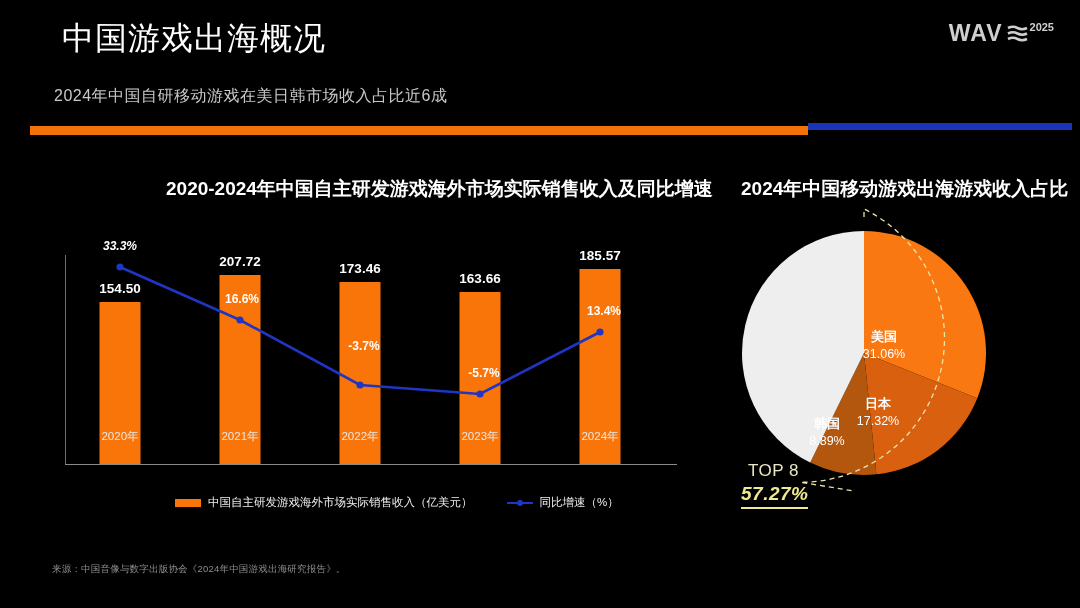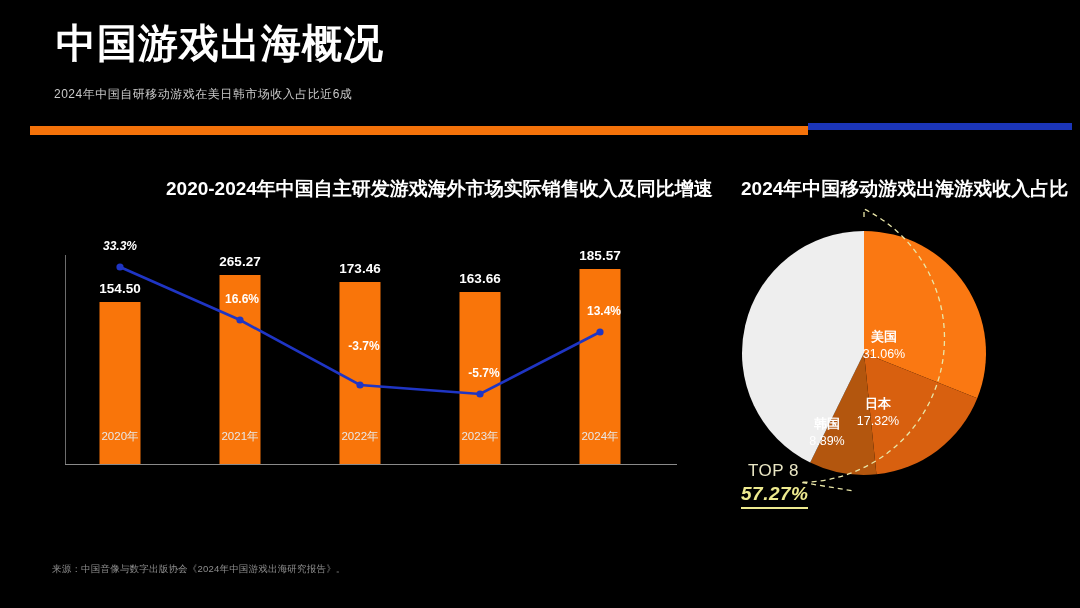--- a/index.html
+++ b/index.html
@@ -22,27 +22,27 @@
   }
   .logo-wave {
     display: inline-block; margin-left: 1px; position: relative; top: 1px;
   }
   .logo-year {
     font-size: 11px; font-weight: bold; color: #cfcfcf;
     line-height: 1; margin-top: 0px;
   }
 
   .page-title {
-    position: absolute; left: 56px; top: 20px;
-    font-size: 40px; font-weight: bold; color: #ffffff;
+    position: absolute; left: 62px; top: 20px;
+    font-size: 32px; font-weight: normal; color: #ffffff;
     letter-spacing: 1px; line-height: 1.15;
   }
   .page-subtitle {
     position: absolute; left: 54px; top: 86px;
-    font-size: 12px; color: #c9c9c9; letter-spacing: .5px;
+    font-size: 16px; color: #c9c9c9; letter-spacing: .5px;
   }
 
   
   .divider-orange {
     position: absolute; left: 30px; top: 126px;
     width: 778px; height: 9px; background: #f4720a;
   }
   .divider-blue {
     position: absolute; left: 808px; top: 123px;
     width: 264px; height: 7px; background: #1b35b8;
@@ -145,40 +145,51 @@
   #source {
     position: absolute; left: 52px; top: 563px;
     color: #8e8e8e; font-size: 9.5px; letter-spacing: .2px;
   }
 </style>
 </head>
 <body>
 
 <div id="slide">
 
+  <div class="logo-wrap">
+    <span class="logo-text">WAV</span>
+    <span class="logo-wave">
+      <svg width="22" height="22" viewBox="0 0 22 22">
+        <path d="M2 5 Q7 2.5 11.5 5 T21 5" stroke="#cfcfcf" stroke-width="2.6" fill="none"></path>
+        <path d="M2 10.5 Q7 8 11.5 10.5 T21 10.5" stroke="#cfcfcf" stroke-width="2.6" fill="none"></path>
+        <path d="M2 16 Q7 13.5 11.5 16 T21 16" stroke="#cfcfcf" stroke-width="2.6" fill="none"></path>
+      </svg>
+    </span>
+    <span class="logo-year">2025</span>
+  </div>
 
   <div class="page-title">中国游戏出海概况</div>
   <div class="page-subtitle">2024年中国自研移动游戏在美日韩市场收入占比近6成</div>
 
   <div class="divider-orange"></div>
   <div class="divider-blue"></div>
 
   <div class="chart-title" id="bar-title">2020-2024年中国自主研发游戏海外市场实际销售收入及同比增速</div>
   <div id="bar-panel">
     <div class="axis-y"></div>
     <div class="axis-x"></div>
     <div id="bar-cols">
         <div class="bar-col" style="left: 2.5px; text-align: right;">
           <div class="bar" style="height: 162.225px; background: rgb(249, 117, 10);"></div>
           <div class="bar-val" style="bottom: 168.225px;">154.50</div>
           <div class="x-label">2020年</div>
         </div>
         <div class="bar-col" style="left: 122.5px;">
           <div class="bar" style="height: 189.136px; background: rgb(249, 117, 10);"></div>
-          <div class="bar-val" style="bottom: 195.136px;">265.27</div>
+          <div class="bar-val" style="bottom: 195.136px;">207.72</div>
           <div class="x-label">2021年</div>
         </div>
         <div class="bar-col" style="left: 242.5px;">
           <div class="bar" style="height: 182.133px; background: rgb(249, 117, 10);"></div>
           <div class="bar-val" style="bottom: 188.133px;">173.46</div>
           <div class="x-label">2022年</div>
         </div>
         <div class="bar-col" style="left: 362.5px;">
           <div class="bar" style="height: 171.843px; background: rgb(249, 117, 10);"></div>
           <div class="bar-val" style="bottom: 177.843px;">163.66</div>
@@ -200,20 +211,30 @@
       </svg>
     <div id="pct-labels">
         <div class="pct-label" style="left: 60px; top: 34px; font-style: italic;">33.3%</div>
         <div class="pct-label" style="left: 182px; top: 87px;">16.6%</div>
         <div class="pct-label" style="left: 304px; top: 134px;">-3.7%</div>
         <div class="pct-label" style="left: 424px; top: 161px;">-5.7%</div>
         <div class="pct-label" style="left: 544px; top: 99px;">13.4%</div>
       </div>
   </div>
 
+  <div id="legend">
+    <div class="legend-item">
+      <span class="swatch-bar"></span>
+      <span class="legend-text">中国自主研发游戏海外市场实际销售收入（亿美元）</span>
+    </div>
+    <div class="legend-item">
+      <span class="swatch-line"></span>
+      <span class="legend-text">同比增速（%）</span>
+    </div>
+  </div>
 
   <div class="chart-title" id="pie-title">2024年中国移动游戏出海游戏收入占比</div>
   <div id="pie-panel">
     <svg id="pie-svg" viewBox="0 0 360 300">
         <path d="M 164 148 L 164 26 A 122 122 0 0 1 277.26261439637415 193.33850659316275 Z" fill="#fa7812"></path>
         <path d="M 164 148 L 277.26261439637415 193.33850659316275 A 122 122 0 0 1 176.39665516744154 269.3685418082443 Z" fill="#d8600f"></path>
         <path d="M 164 148 L 176.39665516744154 269.3685418082443 A 122 122 0 0 1 110.18978733444239 257.4918308043457 Z" fill="#b3560e"></path>
         <path d="M 164 148 L 110.18978733444239 257.4918308043457 A 122 122 0 0 1 163.99999999999997 26 Z" fill="#eeeeee"></path>
         <path d="M 164 12 L 164 4 A 144 144 0 0 1 100.48630636196484 277.23625931004744 L 154 286" fill="none" stroke="#e9e6a8" stroke-width="1.3" stroke-dasharray="5 4"></path>
       </svg>

